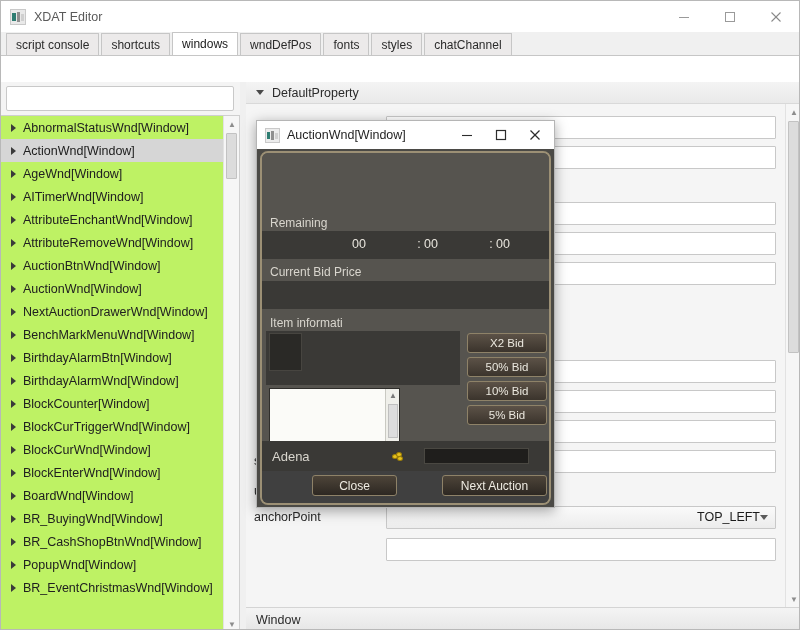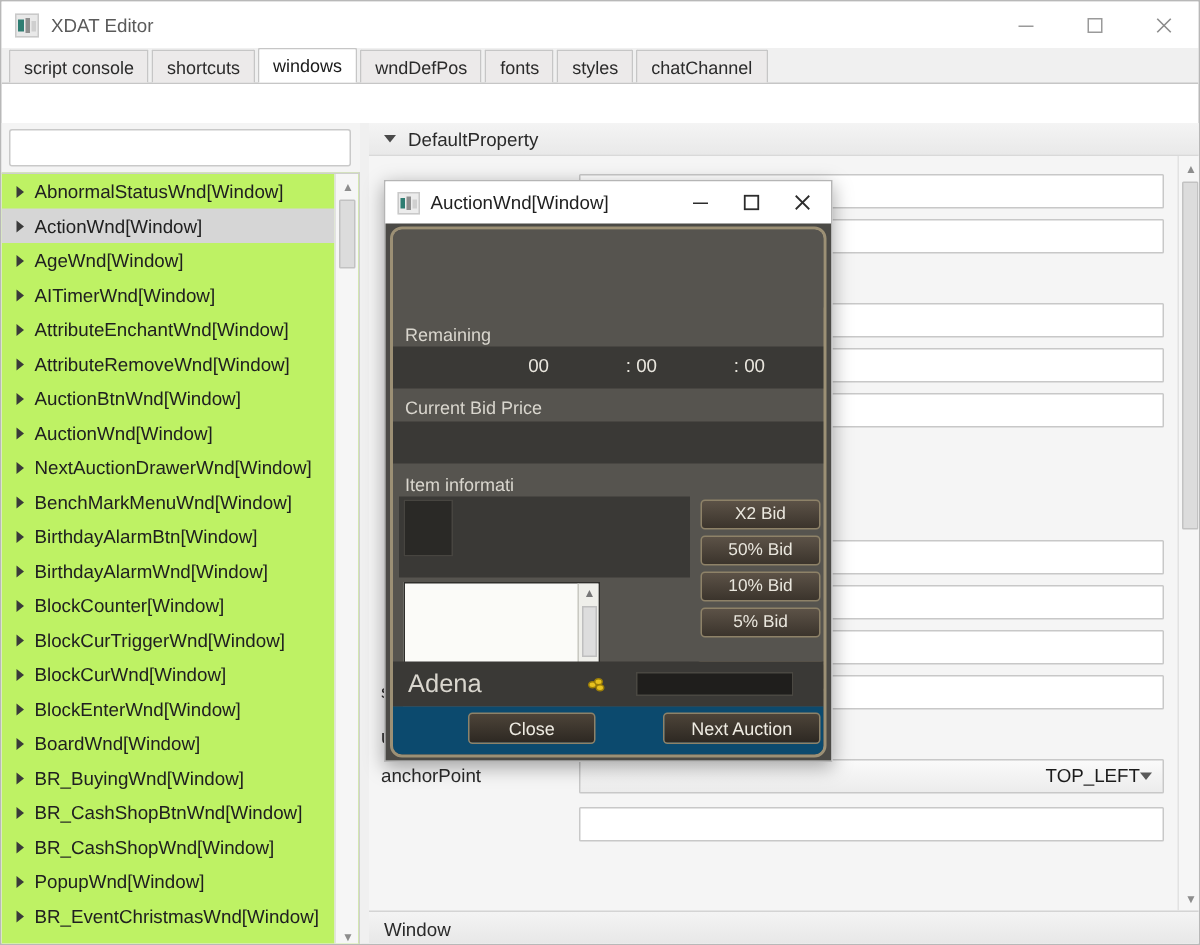--- a/index.html
+++ b/index.html
@@ -401,21 +401,21 @@
     background: #dddddd; border: 1px solid #bfbfbf;
   }
   .adena-row {
     position: absolute;
     left: 0; bottom: 32px;
     width: 100%;
     height: 30px;
     background: #3a3936;
     display: flex; align-items: center;
   }
-  .adena-label { margin-left: 10px; font-size: 17px; color: #d9d6ce; }
+  .adena-label { margin-left: 10px; font-size: 13px; color: #d9d6ce; }
   .coin {
     position: absolute; left: 130px; top: 11px;
     width: 12px; height: 9px;
   }
   .coin b {
     position: absolute; display: block;
     border-radius: 50%;
     background: #e8c21e;
     border: 1px solid #9a7d08;
   }
@@ -426,21 +426,21 @@
     position: absolute;
     left: 162px; top: 7px;
     width: 105px; height: 16px;
     background: #1f1e1c;
     border: 1px solid #4a4842;
   }
   .bottom-bar {
     position: absolute;
     left: 0; bottom: 0;
     width: 100%; height: 32px;
-    background: #0c4a6e;
+    background: #404040;
   }
   .act-btn {
     position: absolute;
     height: 21px;
     background: linear-gradient(#4d4439,#2d2822);
     border: 1px solid #8e8268;
     border-radius: 3px;
     color: #eeebe2;
     font-size: 12px;
     display: flex; align-items: center; justify-content: center;
@@ -568,24 +568,20 @@
             <div class="tree-item">
               <span class="tri"></span>
               <span>BR_BuyingWnd[Window]</span>
             </div>
             <div class="tree-item">
               <span class="tri"></span>
               <span>BR_CashShopBtnWnd[Window]</span>
             </div>
             <div class="tree-item">
               <span class="tri"></span>
-              <span>BR_CashShopWnd[Window]</span>
-            </div>
-            <div class="tree-item">
-              <span class="tri"></span>
               <span>PopupWnd[Window]</span>
             </div>
             <div class="tree-item">
               <span class="tri"></span>
               <span>BR_EventChristmasWnd[Window]</span>
             </div>
           </div>
         <div class="vscroll" style="right:0; top:0; width:16px; height:516px;">
           <div class="arrow">▲</div>
           <div class="thumb" style="top:17px; height:46px;"></div>

